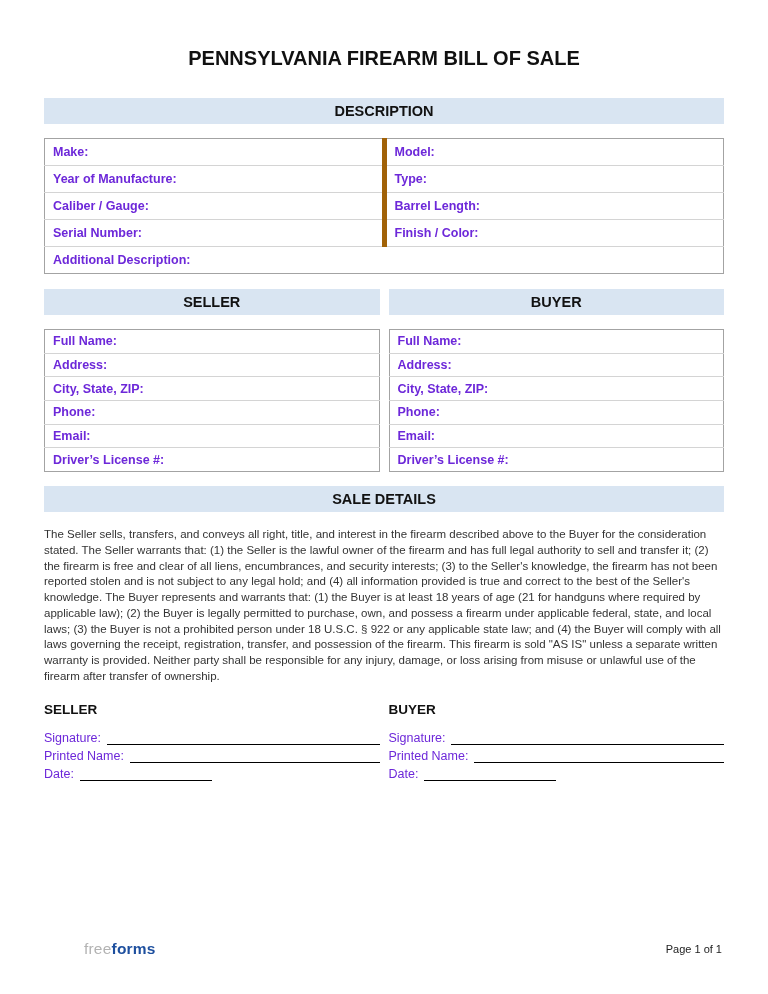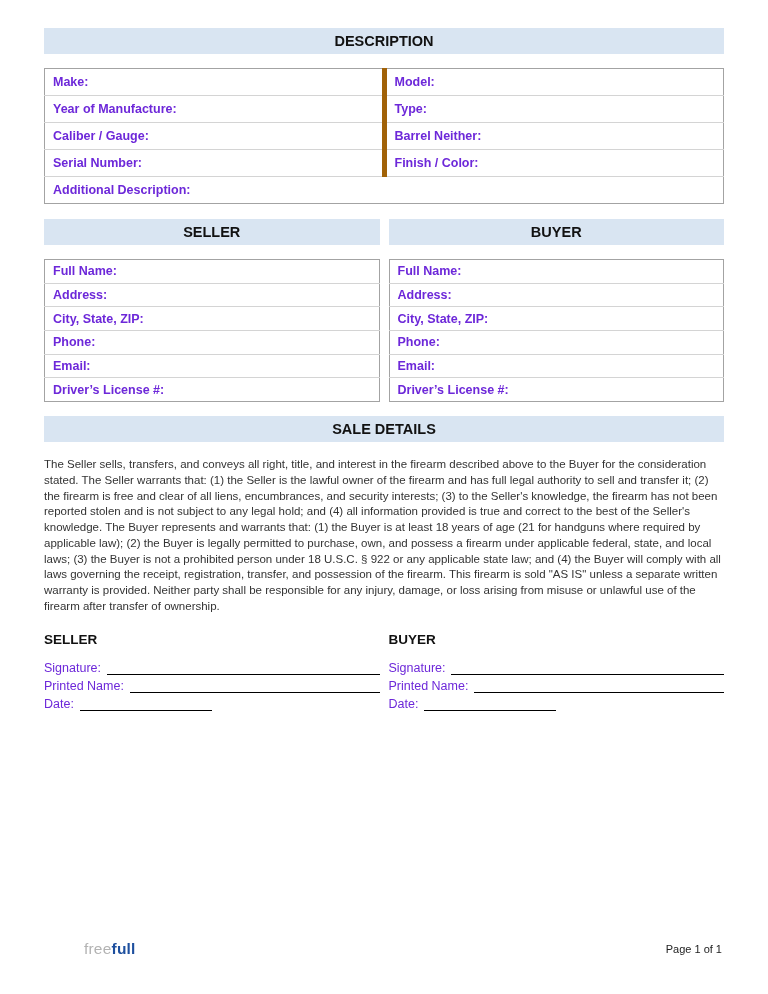--- a/index.html
+++ b/index.html
@@ -106,38 +106,39 @@
   .logo .logo-free { color: #b3b3b3; font-weight: 400; margin-left: 36px; }
   .logo .logo-forms { color: #1d4f9e; font-weight: 700; }
   .page-number { font-size: 11px; color: #222222; }
 </style>
 </head>
 <body>
 
 <div class="page">
   <div class="content">
 
+    <h1 class="title">PENNSYLVANIA FIREARM BILL OF SALE</h1>
 
     <div class="band first">
       <span>DESCRIPTION</span>
     </div>
 
     <table class="tbl">
       <tbody>
         <tr>
           <td class="half">Make:</td>
           <td class="half divider">Model:</td>
         </tr>
         <tr>
           <td class="half">Year of Manufacture:</td>
           <td class="half divider">Type:</td>
         </tr>
         <tr>
           <td class="half">Caliber / Gauge:</td>
-          <td class="half divider">Barrel Neither:</td>
+          <td class="half divider">Barrel Length:</td>
         </tr>
         <tr>
           <td class="half">Serial Number:</td>
           <td class="half divider">Finish / Color:</td>
         </tr>
         <tr>
           <td colspan="2">Additional Description:</td>
         </tr>
       </tbody>
     </table>
@@ -244,17 +245,17 @@
             <span class="sig-line short"></span>
           </div>
         </div>
       </div>
     </div>
 
   </div>
 
   <div class="footer">
     <div class="logo">
-      <span class="logo-free">free</span><span class="logo-forms">full</span>
+      <span class="logo-free">free</span><span class="logo-forms">forms</span>
     </div>
     <div class="page-number">Page 1 of 1</div>
   </div>
 </div>
 
 </body></html>

